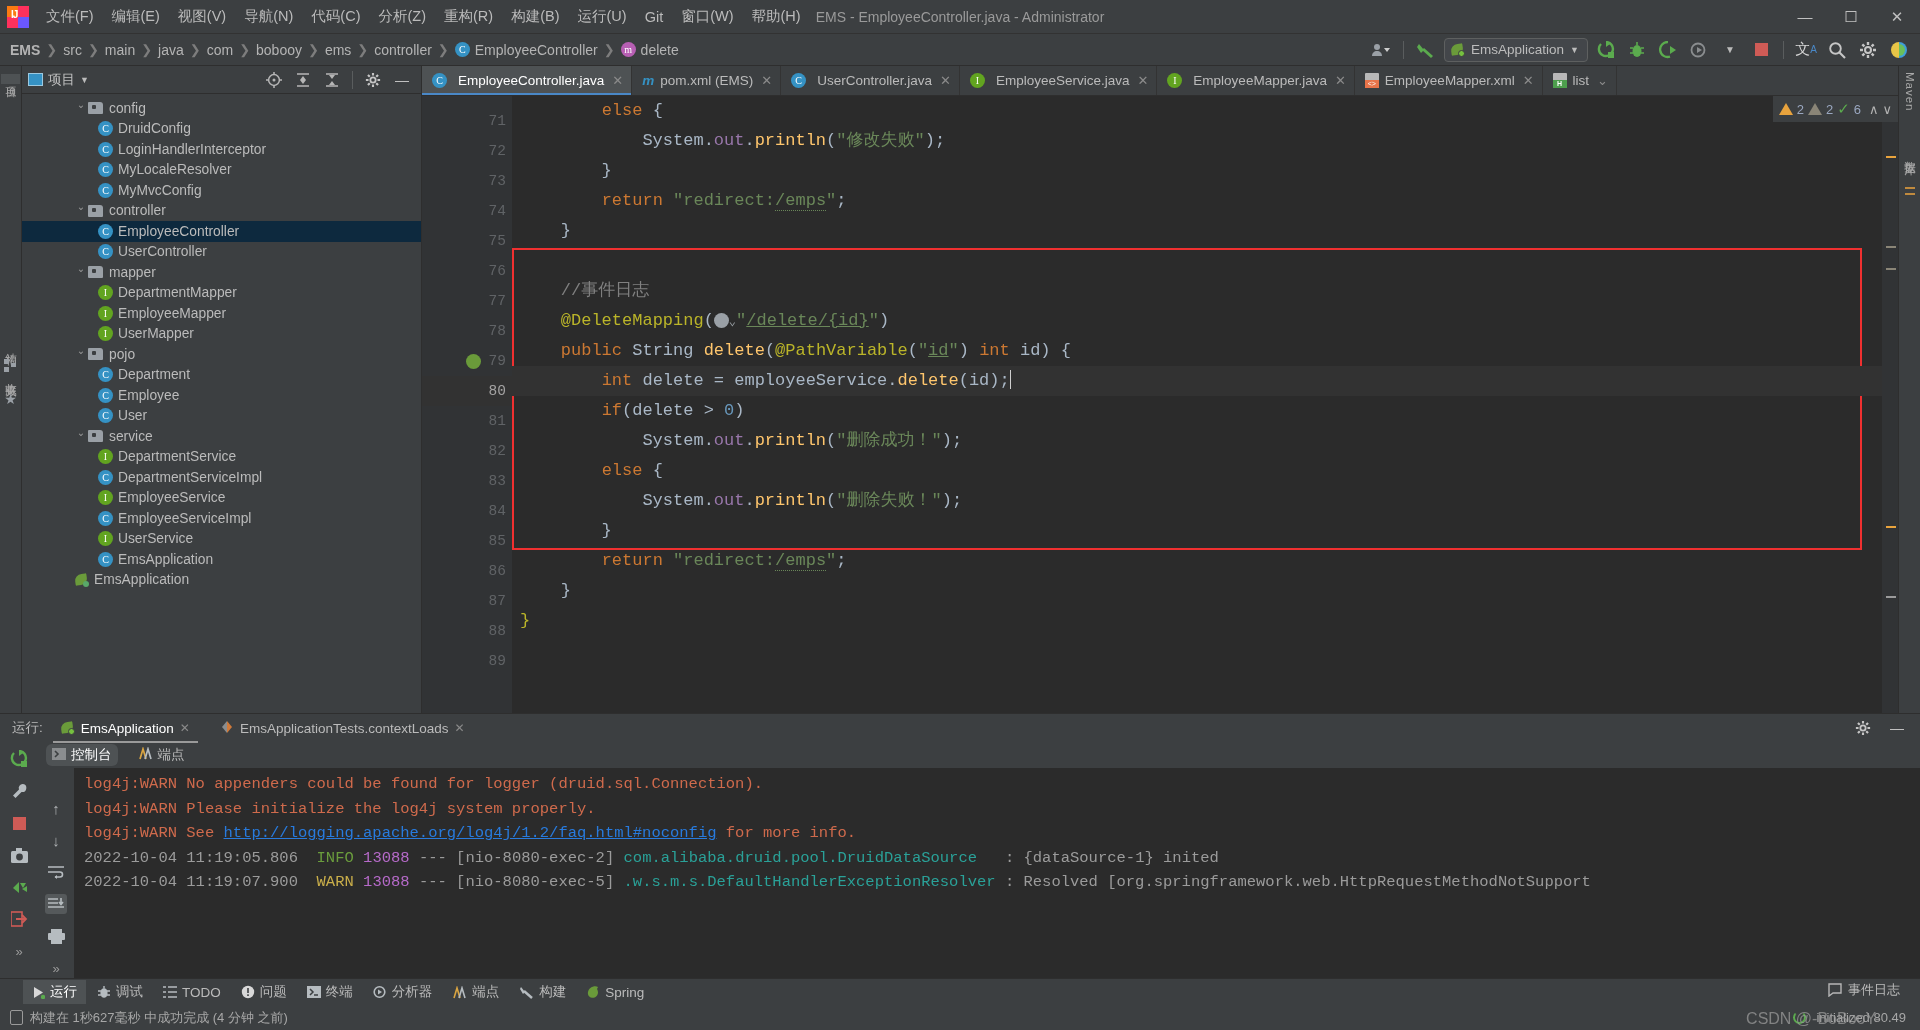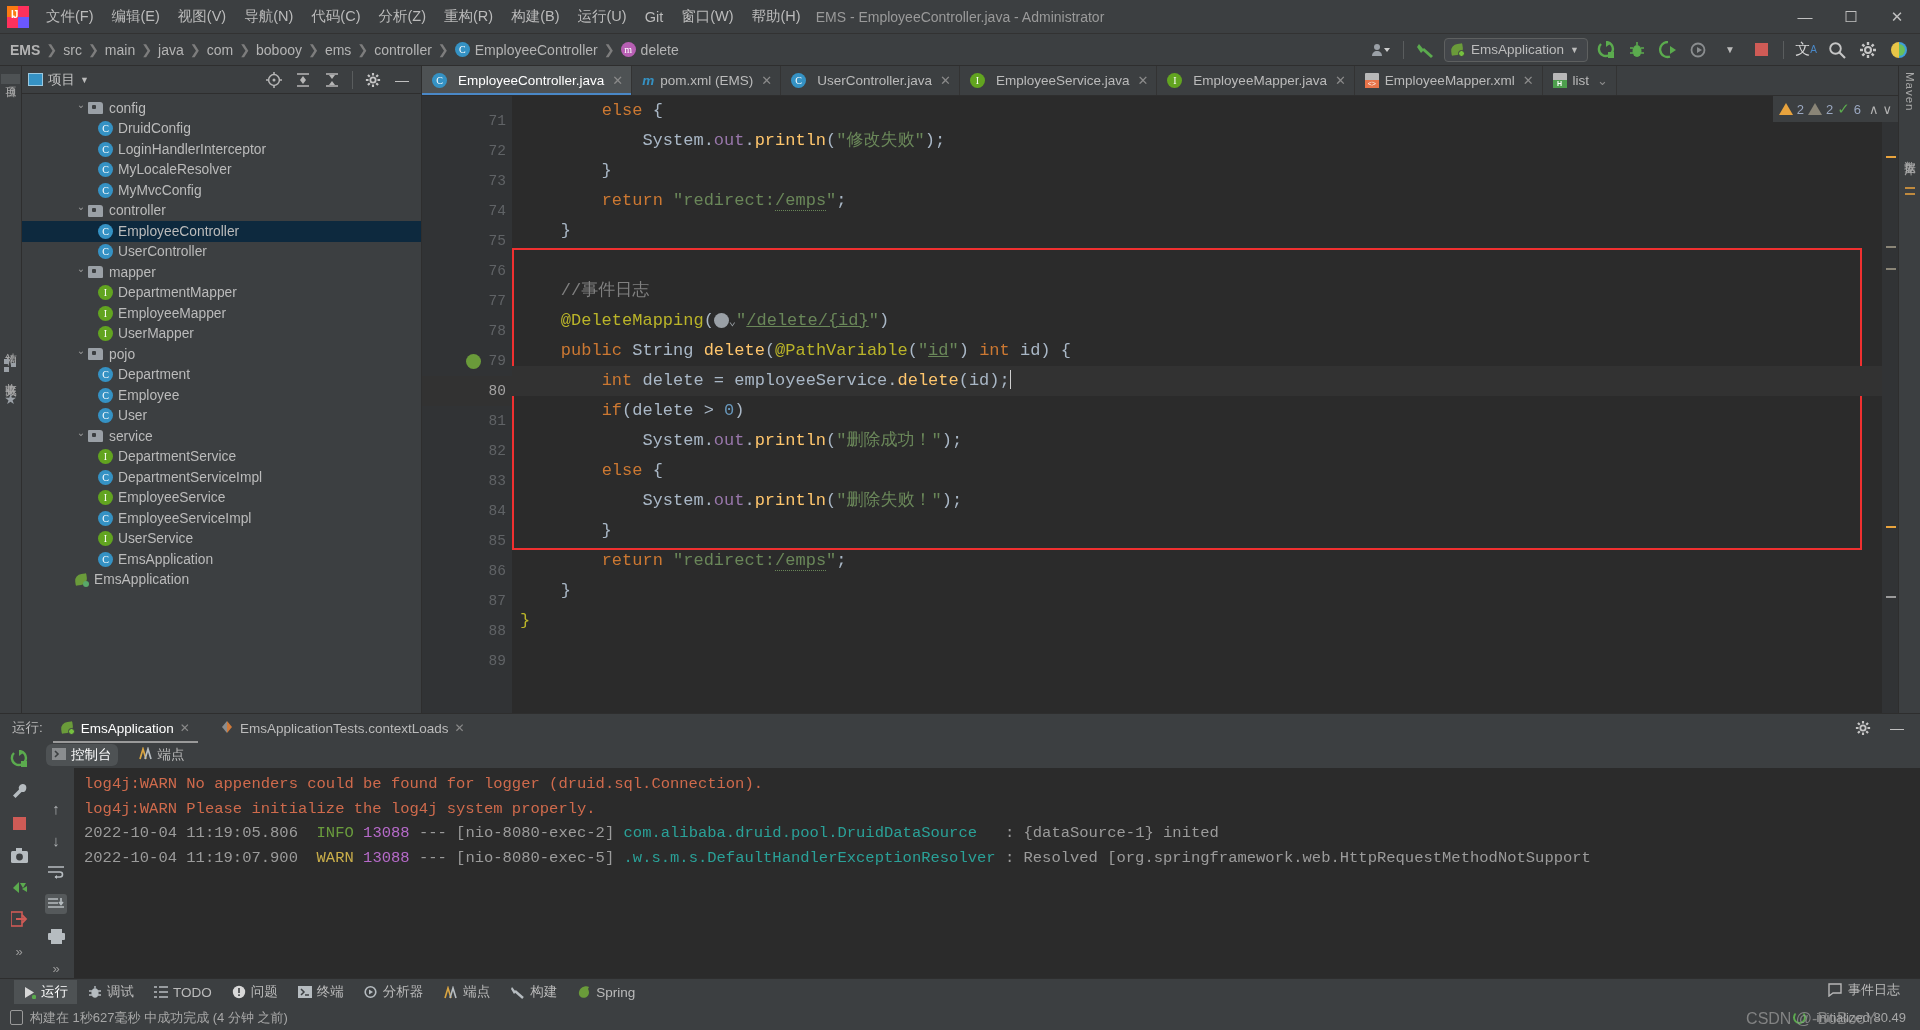--- a/index.html
+++ b/index.html
@@ -180,21 +180,21 @@
   .c-blue { color: #287bde; text-decoration: underline; }
   .c-green { color: #6a9c3d; }
   .c-yellow { color: #c9ae4a; }
   .c-pink { color: #b66ac9; }
   .c-cyan { color: #2aa198; }
   .c-grey { color: #9b9b9b; }
 
   
   .statusbar { height: 52px; background: #3c3f41; display: flex; flex-direction: column;
                border-top: 1px solid #2e2e2e; flex: 0 0 52px; position: relative; }
-  .sb-top { height: 27px; display: flex; align-items: center; gap: 2px; padding-left: 14px; }
+  .sb-top { height: 27px; display: flex; align-items: center; gap: 2px; padding-left: 23px; }
   .sb-item { display: flex; align-items: center; gap: 5px; font-size: 13.5px; color: #bbbbbb;
              padding: 3px 9px; }
   .sb-item.active { background: #4e5254; color: #fff; }
   .sb-bottom { height: 25px; display: flex; align-items: center; padding-left: 10px; gap: 7px;
                font-size: 13px; color: #a7a7a7; }
   .sb-right { margin-left: auto; display: flex; align-items: center; gap: 10px; padding-right: 14px; }
   .csdn-wm { position: absolute; right: 40px; bottom: 2px; font-size: 16px; color: #9a9a9a;
              opacity: .75; font-family: "Liberation Sans", sans-serif; }
   .ev-log { position: absolute; right: 20px; top: 2px; display:flex; align-items:center; gap:6px;
             font-size: 13px; color: #bbb; }
@@ -790,20 +790,21 @@
                   <rect x="3" y="0" width="11" height="4" fill="#b6bcc0"></rect>
                   <rect x="0" y="4" width="17" height="7" rx="1" fill="#b6bcc0"></rect>
                   <rect x="3" y="10" width="11" height="5" fill="#b6bcc0"></rect>
                 </svg>
             </div>
             <div class="ticon" style="color:#9a9a9a;font-size:13px;">»</div>
           </div>
           <div class="console" id="console-root">
               <div class="cline"><span class="c-red">log4j:WARN No appenders could be found for logger (druid.sql.Connection).</span></div>
               <div class="cline"><span class="c-red">log4j:WARN Please initialize the log4j system properly.</span></div>
+              <div class="cline"><span class="c-red">log4j:WARN See </span><span class="c-blue">http://logging.apache.org/log4j/1.2/faq.html#noconfig</span><span class="c-red"> for more info.</span></div>
               <div class="cline"><span class="c-grey">2022-10-04 11:19:05.806  </span><span class="c-green">INFO</span><span class="c-grey"> </span><span class="c-pink">13088</span><span class="c-grey"> --- [nio-8080-exec-2] </span><span class="c-cyan">com.alibaba.druid.pool.DruidDataSource</span><span class="c-grey">   : {dataSource-1} inited</span></div>
               <div class="cline"><span class="c-grey">2022-10-04 11:19:07.900  </span><span class="c-yellow">WARN</span><span class="c-grey"> </span><span class="c-pink">13088</span><span class="c-grey"> --- [nio-8080-exec-5] </span><span class="c-cyan">.w.s.m.s.DefaultHandlerExceptionResolver</span><span class="c-grey"> : Resolved [org.springframework.web.HttpRequestMethodNotSupport</span></div>
             </div>
         </div>
       </div>
     </div>
   </div>
 
   <div class="statusbar">
     <div class="sb-top" id="sbtop-root">

